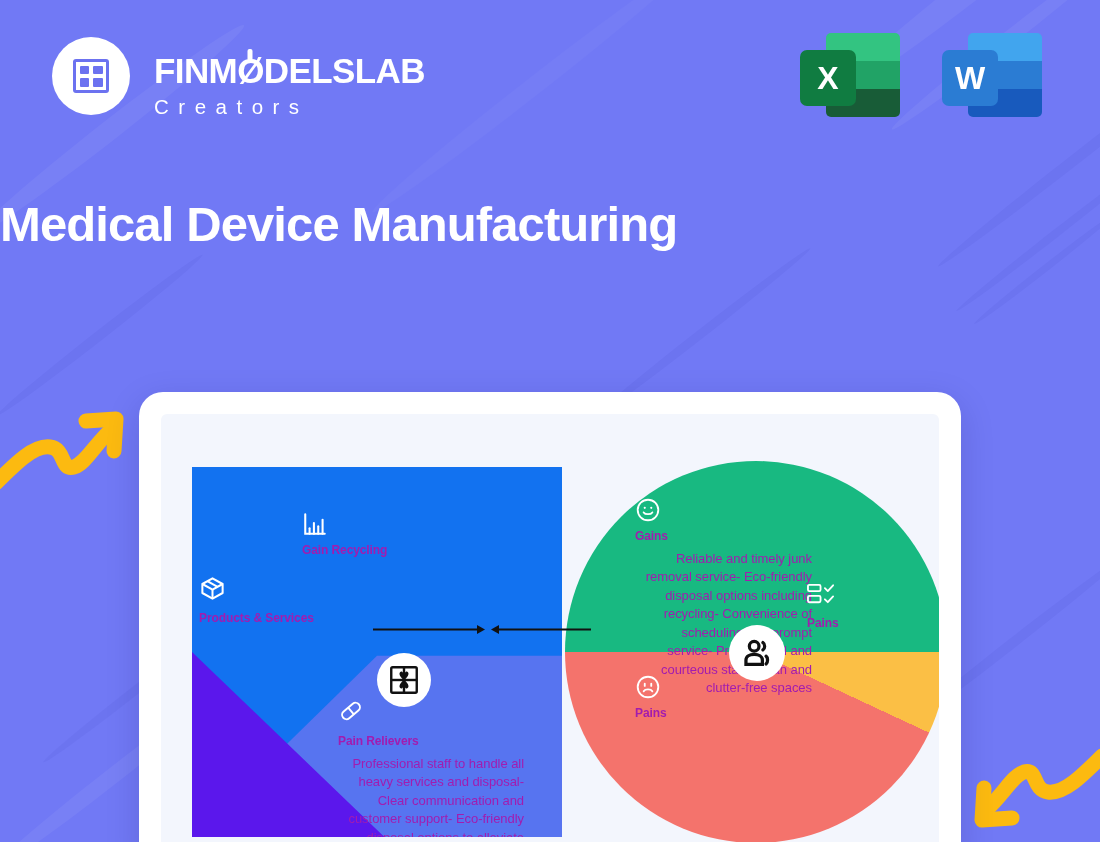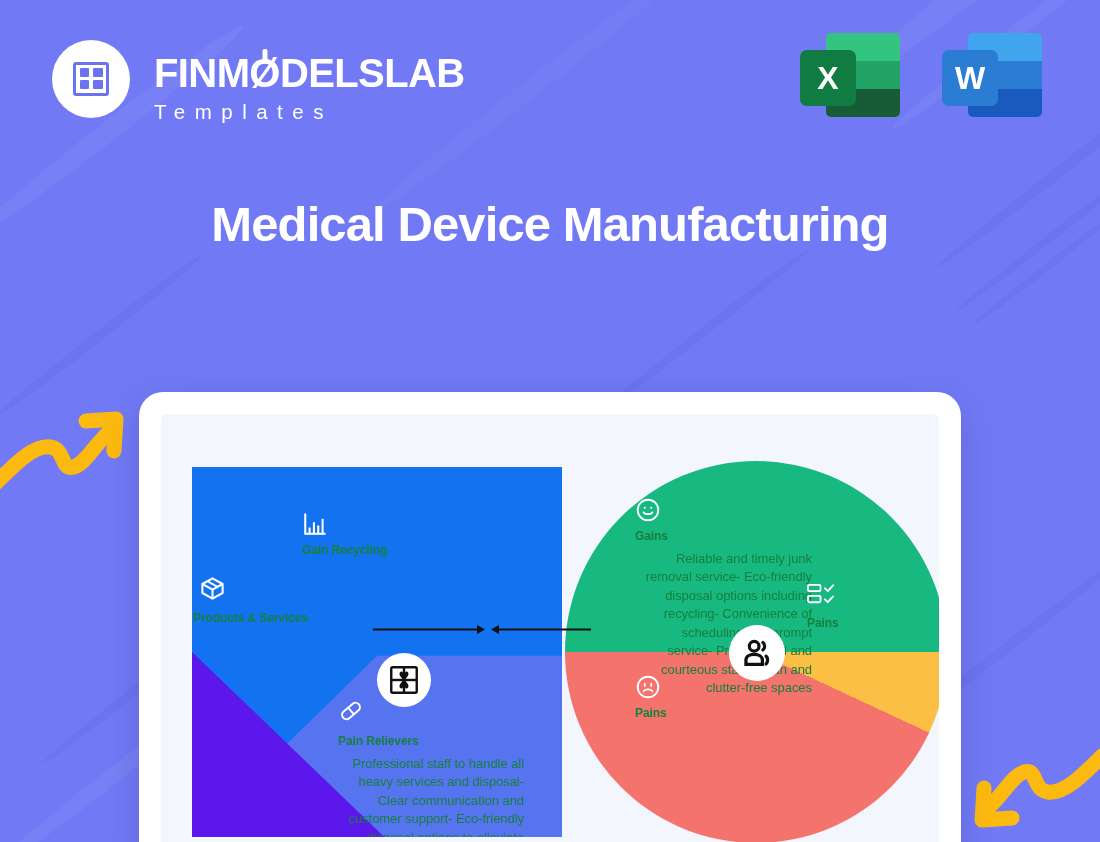--- a/index.html
+++ b/index.html
@@ -45,21 +45,21 @@
     display:grid;
     grid-template-columns:1fr 1fr;
     grid-template-rows:1fr 1fr;
     gap:3.5px;
     padding:3.5px;
   }
   #logo-grid i { background:#6C72F0; display:block; border-radius:1px; }
 
   #logo-words { display:flex; flex-direction:column; }
   #logo-name {
-    font-size:40px; font-weight:bold; color:#ffffff;
+    font-size:35px; font-weight:bold; color:#ffffff;
     letter-spacing:-0.6px; line-height:1;
     position:relative;
     margin-top:20px;
   }
   #logo-name .ring {
     display:inline-block; position:relative;
   }
   #logo-name .ring::after{
     content:""; position:absolute;
     left:50%; top:-4px; width:5px; height:12px;
@@ -97,21 +97,21 @@
   .xl .tile { background:#107C41; }
   
   .wd .doc span:nth-child(1){ background:#41A5EE; }
   .wd .doc span:nth-child(2){ background:#2B7CD3; }
   .wd .doc span:nth-child(3){ background:#185ABD; }
   .wd .tile { background:#2B7CD3; }
 
   
   #title-main {
     position:absolute; left:0; right:0; top:196px;
-    text-align:center; color:#ffffff;
+    text-align:left; color:#ffffff;
     font-size:49px; font-weight:bold; letter-spacing:-0.9px;
   }
   #title-sub {
     position:absolute; left:0; right:0; top:272px;
     text-align:center; color:#ffffff;
     font-size:44px; font-weight:bold; letter-spacing:0.4px;
   }
 
   
   #laptop {
@@ -136,31 +136,31 @@
     width:370px; height:370px;
     overflow:hidden;
   }
   #vs-top   { position:absolute; inset:0; background:#1272F0; }
   #vs-left  { position:absolute; inset:0; background:#5B17EC;
               clip-path:polygon(0 0, 0 100%, 52% 100%, 0 50%); }
   #vs-bot2  { position:absolute; inset:0; background:#5774F0;
               clip-path:polygon(0 100%, 100% 100%, 100% 51%, 50% 51%); }
 
   .icon-w { position:absolute; color:#ffffff; }
-  .blk    { position:absolute; color:#15803d; }
+  .blk    { position:absolute; color:#a21caf; }
   .blk .h {
     font-size:12px; font-weight:bold; letter-spacing:-0.1px;
     margin-bottom:7px;
   }
   .blk .b {
     font-size:13px; line-height:1.42; letter-spacing:-0.05px;text-align:right;
   }
 
   #blk-gain-creators { left:110px; top:76px; width:217px; }
-  #blk-products      { left:1px;  top:144px; width:124px; }
+  #blk-products      { left:7px;  top:144px; width:124px; }
   #blk-relievers     { left:146px; top:267px; width:186px; }
 
   
   #circle-wrap {
     position:absolute; left:404px; top:47px;
     width:382px; height:382px;
   }
   #pie-fix {
     position:absolute; inset:0; border-radius:50%;
     background:
@@ -220,21 +220,21 @@
         <i></i>
           <i></i>
           <i></i>
           <i></i>
       </div>
     </div>
     <div id="logo-words">
       <div id="logo-name">
         <span>FINM</span><span class="ring">Ø</span><span>DELSLAB</span>
       </div>
-      <div id="logo-sub">Templates</div>
+      <div id="logo-sub">Creators</div>
     </div>
   </div>
 
   <div id="office-badges">
     <div class="office xl">
       <div class="doc">
           <span></span>
           <span></span>
           <span></span>
         </div>

